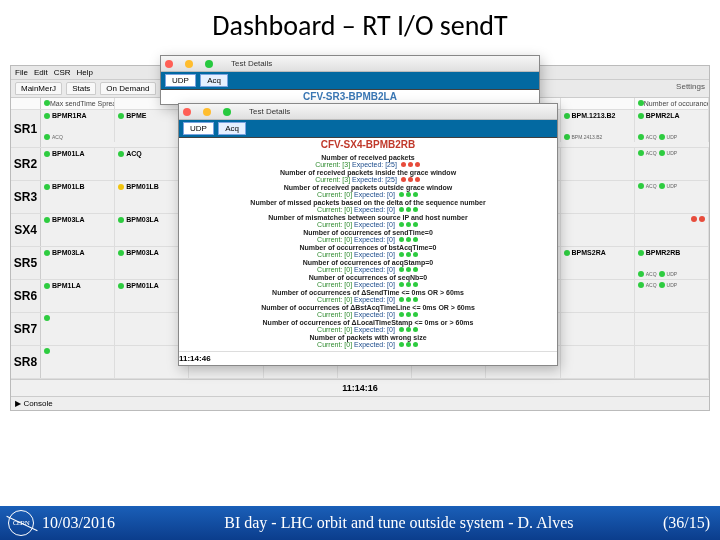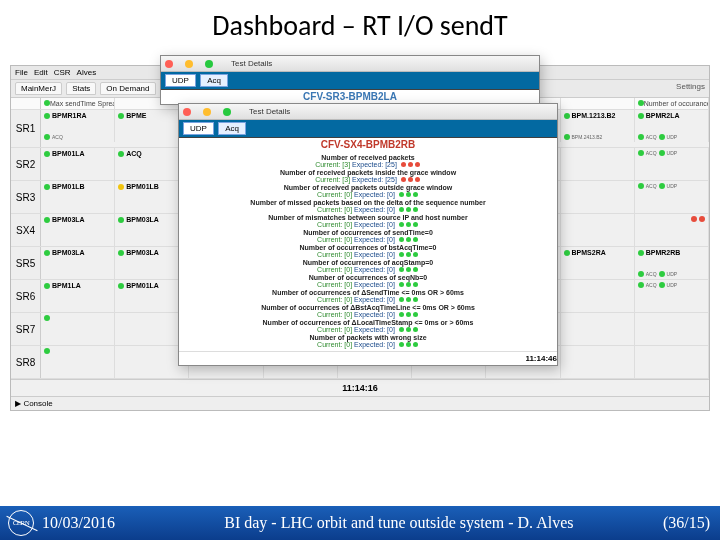--- a/index.html
+++ b/index.html
@@ -9,21 +9,21 @@
   .bg-window { position: absolute; top: 16px; left: 0; width: 700px; background: #f0f0f0; border: 1px solid #bbb; font-size: 8px; }
   .menubar { background: #e8e8e8; border-bottom: 1px solid #ccc; padding: 2px 4px; display: flex; gap: 6px; font-size: 8px; }
   .menubar span { cursor: default; }
   .tabbar { background: #eaeaea; border-bottom: 1px solid #ccc; padding: 2px 4px; display: flex; gap: 4px; font-size: 8px; }
   .tabbar .tab { padding: 1px 5px; border: 1px solid #ccc; background: #f8f8f8; border-radius: 2px 2px 0 0; }
   .settings-link { margin-left: auto; color: #555; font-size: 8px; }
   .headerrow { display: flex; background: #fafafa; border-bottom: 1px solid #ddd; font-size: 7px; color: #444; }
   .headercell { flex: 1; padding: 2px 3px; border-right: 1px solid #ddd; white-space: nowrap; overflow: hidden; }
   .grid { }
   .gridrow { display: flex; border-bottom: 1px solid #ddd; }
-  .rowlabel { width: 30px; min-width: 30px; background: #eee; border-right: 1px solid #ccc; font-size: 10px; font-weight: normal; display: flex; align-items: center; justify-content: center; }
+  .rowlabel { width: 30px; min-width: 30px; background: #eee; border-right: 1px solid #ccc; font-size: 12px; font-weight: bold; display: flex; align-items: center; justify-content: center; }
   .cell { flex: 1; border-right: 1px solid #ddd; padding: 2px 3px; height: 32px; font-size: 6px; display: flex; flex-direction: column; justify-content: space-between; overflow: hidden; }
   .cell-top { display: flex; align-items: center; gap: 2px; }
   .dot { width: 6px; height: 6px; border-radius: 50%; display: inline-block; flex-shrink: 0; }
   .g { background: #2ecc40; }
   .r { background: #e74c3c; }
   .y { background: #f1c40f; }
   .cell-title { font-weight: bold; font-size: 7px; }
   .cell-bot { display: flex; align-items: center; gap: 2px; font-size: 5px; color: #666; }
   .timerow { text-align: center; font-size: 9px; padding: 3px; background: #f0f0f0; border-top: 1px solid #ccc; font-weight: bold; }
   .console-btn { background: #eee; border-top: 1px solid #ccc; padding: 2px 4px; font-size: 8px; }
@@ -41,21 +41,21 @@
   .mod1-head { color: #3b78b5; }
   .mod2-head { color: #c0392b; }
   .modal-body { padding: 2px 8px; }
   .stat-block { text-align: center; margin: 1px 0; }
   .stat-title { font-size: 7px; font-weight: bold; color: #222; }
   .stat-line { font-size: 7px; color: #333; }
   .stat-line .cur { color: #2e8b2e; }
   .stat-line .exp { color: #1a4a8a; }
   .dots3 { display: inline-block; margin-left: 3px; }
   .dots3 i { width: 5px; height: 5px; border-radius: 50%; display: inline-block; margin: 0 1px; }
-  .modal-time { text-align: right; font-size: 8px; font-weight: bold; padding: 2px 0; border-top: 1px solid #ddd; }
+  .modal-time { text-align: left; font-size: 8px; font-weight: bold; padding: 2px 0; border-top: 1px solid #ddd; }
 
   
   .footer { position: absolute; bottom: 0; left: 0; right: 0; height: 34px; background: linear-gradient(#1a5fb8, #0b3d8c); color: #fff; display: flex; align-items: center; font-family: Liberation Serif, serif; font-size: 16px; }
   .cern-logo { width: 26px; height: 26px; border-radius: 50%; border: 1.5px solid #fff; margin: 0 8px; position: relative; display: flex; align-items: center; justify-content: center; font-size: 7px; letter-spacing: -0.5px; }
   .cern-logo::after { content: ""; position: absolute; width: 34px; height: 1px; background: #fff; top: 50%; left: -4px; transform: rotate(25deg); }
   .foot-date { margin-right: 20px; }
   .foot-title { flex: 1; text-align: center; }
   .foot-page { margin-right: 10px; }
 </style>
 </head>
@@ -63,21 +63,21 @@
 
 <div class="slide-title">Dashboard – RT I/O sendT</div>
 
 <div class="app-stack">
 
   <div class="bg-window">
     <div class="menubar">
       <span>File</span>
       <span>Edit</span>
       <span>CSR</span>
-      <span>Alves</span>
+      <span>Help</span>
     </div>
     <div class="tabbar">
       <span class="tab">MainMerJ</span>
       <span class="tab">Stats</span>
       <span class="tab">On Demand</span>
       <span class="tab">FEC Status</span>
       <span class="settings-link">Settings</span>
     </div>
     <div class="headerrow">
       <div class="rowlabel" style="background:#fafafa"></div>

